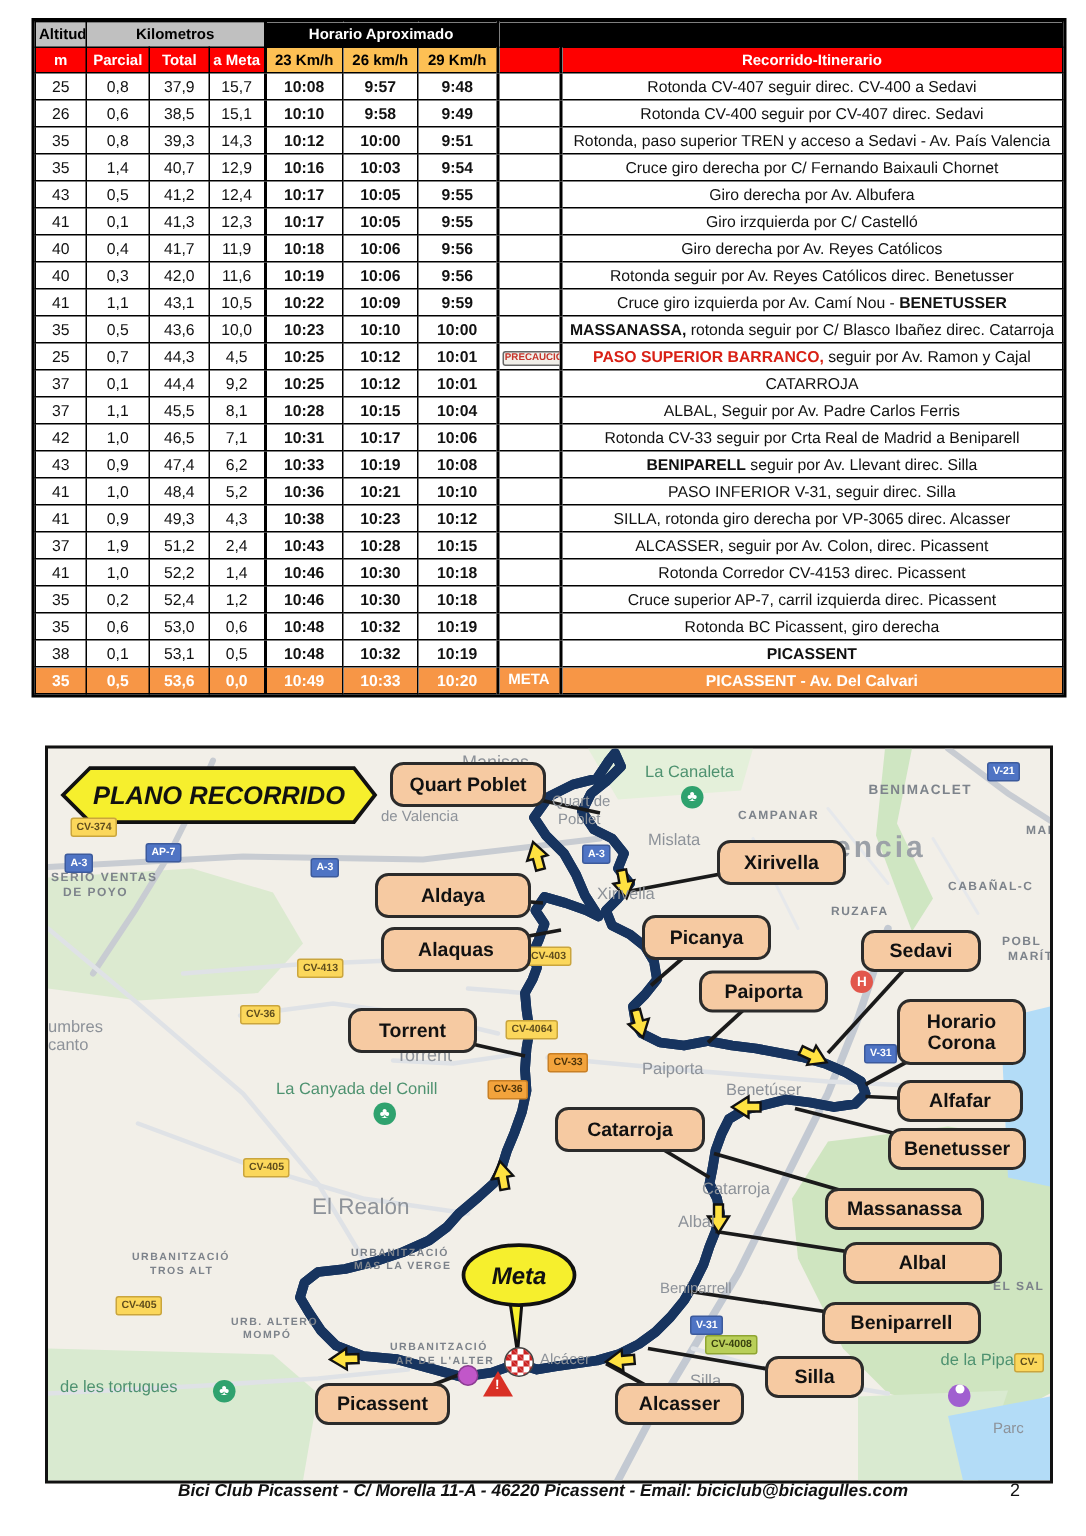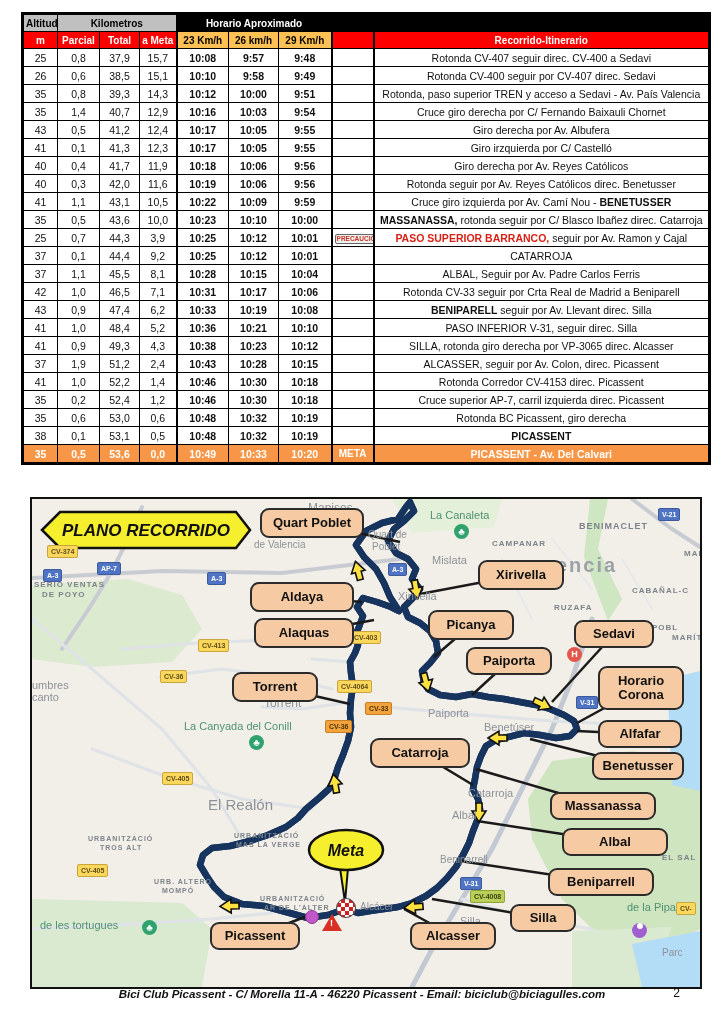--- a/index.html
+++ b/index.html
@@ -201,21 +201,21 @@
           <td class="time bl2">10:23</td>
           <td class="time">10:10</td>
           <td class="time">10:00</td>
           <td class="flagcell bl2"></td>
           <td class="itin bl2"><span class="b">MASSANASSA,</span><span> rotonda seguir por C/ Blasco Ibañez direc. Catarroja</span></td>
         </tr>
         <tr>
           <td class="num">25</td>
           <td class="num">0,7</td>
           <td class="num">44,3</td>
-          <td class="num">3,9</td>
+          <td class="num">4,5</td>
           <td class="time bl2">10:25</td>
           <td class="time">10:12</td>
           <td class="time">10:01</td>
           <td class="flagcell bl2"><span class="caution-chip">PRECAUCIÓN</span></td>
           <td class="itin bl2"><span class="b red-text">PASO SUPERIOR BARRANCO,</span><span> seguir por Av. Ramon y Cajal</span></td>
         </tr>
         <tr>
           <td class="num">37</td>
           <td class="num">0,1</td>
           <td class="num">44,4</td>
@@ -432,21 +432,21 @@
 <div class="mtext " style="left: 276px; top: 3px; font-size: 12px;">Manises</div>
     <div class="mtext " style="left: 222px; top: 41px; font-size: 10px;">de Valencia</div>
     <div class="mtext green" style="left: 398px; top: 11px; font-size: 11px;">La Canaleta</div>
     <div class="mtext caps" style="left: 460px; top: 41px; font-size: 8px;">CAMPANAR</div>
     <div class="mtext caps" style="left: 547px; top: 23px; font-size: 9px;">BENIMACLET</div>
     <div class="mtext caps" style="left: 652px; top: 51px; font-size: 8px;">MAL</div>
     <div class="mtext " style="left: 400px; top: 56px; font-size: 11px;">Mislata</div>
     <div class="mtext big" style="left: 524px; top: 56px; font-size: 20px;">encia</div>
     <div class="mtext caps" style="left: 600px; top: 88px; font-size: 8px;">CABAÑAL-C</div>
     <div class="mtext caps" style="left: 522px; top: 105px; font-size: 8px;">RUZAFA</div>
-    <div class="mtext caps" style="left: 620px; top: 125px; font-size: 8px;">POBL</div>
+    <div class="mtext caps" style="left: 636px; top: 125px; font-size: 8px;">POBL</div>
     <div class="mtext caps" style="left: 640px; top: 135px; font-size: 8px; text-align: right;">MARÍT</div>
     <div class="mtext " style="left: 336px; top: 31px; font-size: 10px;">Quart de</div>
     <div class="mtext " style="left: 340px; top: 43px; font-size: 10px;">Poblet</div>
     <div class="mtext " style="left: 366px; top: 92px; font-size: 11px;">Xirivella</div>
     <div class="mtext caps" style="left: 2px; top: 82px; font-size: 8px;">SERÍO VENTAS</div>
     <div class="mtext caps" style="left: 10px; top: 92px; font-size: 8px;">DE POYO</div>
     <div class="mtext " style="left: 0px; top: 181px; font-size: 11px;">umbres</div>
     <div class="mtext " style="left: 0px; top: 193px; font-size: 11px;">canto</div>
     <div class="mtext " style="left: 232px; top: 198px; font-size: 12px;">Torrent</div>
     <div class="mtext green" style="left: 152px; top: 222px; font-size: 11px;">La Canyada del Conill</div>

